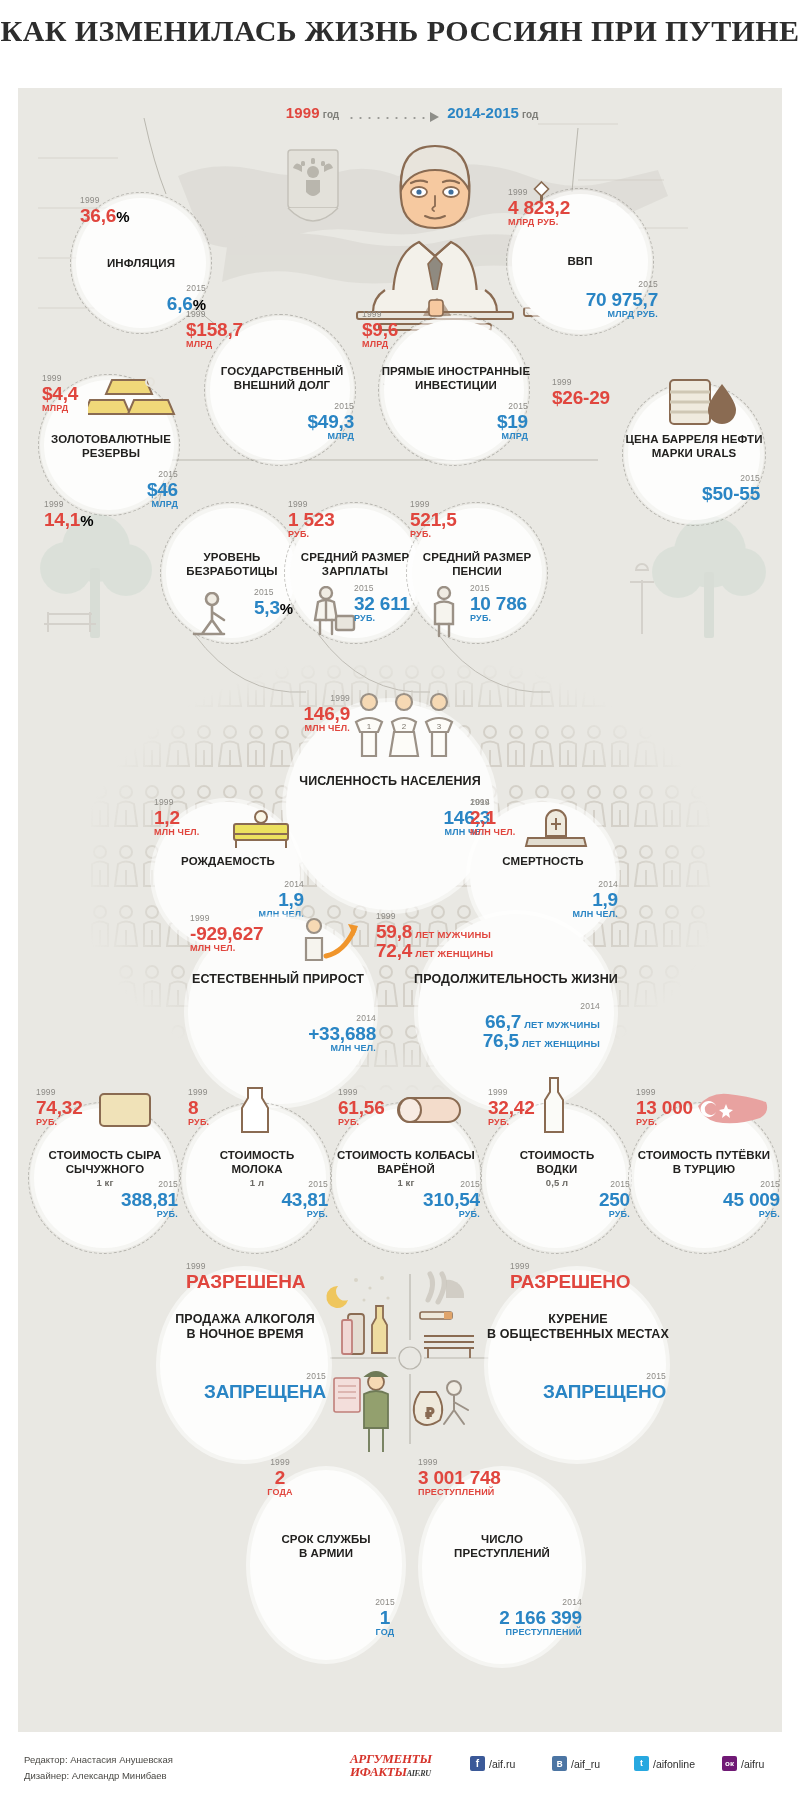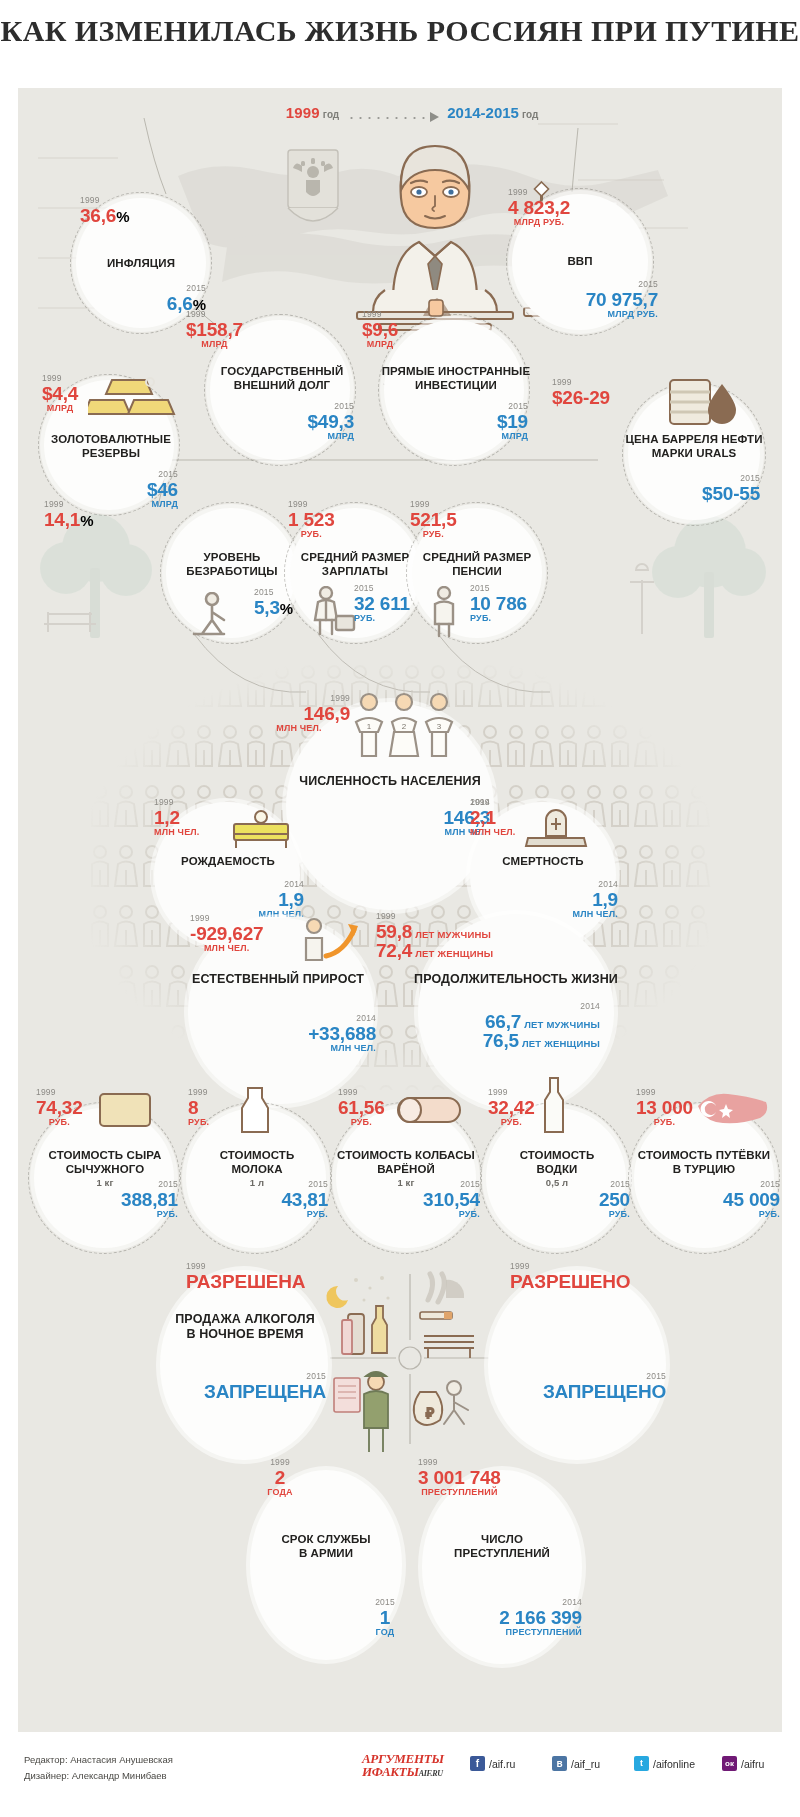--- a/index.html
+++ b/index.html
@@ -68,37 +68,37 @@
     font-size: 11.5px; font-weight: 700; color: #22211f;
     line-height: 1.22; letter-spacing: .1px;
     white-space: pre-line;
   }
   .sub-unit { display:block; font-size:9.5px; color:#6c6a65; font-weight:700; margin-top:1px;}
 
   .val { position:absolute; white-space:nowrap; line-height:1; }
   .val .yr { display:block; font-size:8.5px; color:#8c8a85; font-weight:400; margin-bottom:1px; letter-spacing:.2px;}
   .val .num { font-size:19px; font-weight:700; letter-spacing:-.2px; }
   .val .unit{ display:block; font-size:9px; font-weight:700; margin-top:1px; letter-spacing:.2px;}
-  .val.old .num, .val.old .unit { color:#e0463e;text-align:center; }
+  .val.old .num, .val.old .unit { color:#e0463e; }
   .val.new .num, .val.new .unit { color:#2a85c4; }
   .val.rt { text-align:right; }
   .val.ct { text-align:center; }
   .val .pct { font-size:15px; font-weight:700; }
   .val .suffix { font-size:9.5px; font-weight:700; margin-left:3px; letter-spacing:.2px;}
 
   .status { font-size:11px; font-weight:700; letter-spacing:.3px;}
 
   
   .art { position:absolute; pointer-events:none; }
   .faint { opacity:.32; }
 
   
   #footer { position:absolute; left:0; top:1740px; width:800px; height:77px; background:#fff;}
   .credit { position:absolute; left:24px; top:12px; font-size:9.5px; color:#4a4945; line-height:1.65;}
-  .aif-logo { position:absolute; left:350px; top:12px;margin-left:12px; }
+  .aif-logo { position:absolute; left:350px; top:12px; }
   .aif-logo .l1{ font-family:"Liberation Serif",serif; font-style:italic; font-weight:700;
                  font-size:13px; color:#d6342b; letter-spacing:-.3px; line-height:1.02;}
   .aif-logo .l2{ font-family:"Liberation Serif",serif; font-style:italic; font-weight:700;
                  font-size:13px; color:#d6342b; letter-spacing:-.3px; line-height:1.02;}
   .aif-logo .dom{ font-size:8px; color:#3b3b3b; font-weight:700; font-style:italic;}
   .social { position:absolute; top:16px; font-size:10.5px; color:#2e2e2e; white-space:nowrap;}
   .social .box { display:inline-block; width:15px; height:15px; border-radius:2px;
                  color:#fff; font-size:10px; font-weight:700; text-align:center;
                  line-height:15px; vertical-align:middle; margin-right:4px;}
   .social .name{ vertical-align:middle; }
@@ -712,20 +712,22 @@
     <div class="val new rt" style="left:158px; top:110px; width:150px;">
       <span class="yr">2015</span>
       <span class="num status">ЗАПРЕЩЕНА</span>
     </div>
 
     <div class="bubble" style="left:470px; top:8px; width:178px; height:190px; border-radius:50%;"></div>
     <div class="val old" style="left:492px; top:0px;">
       <span class="yr">1999</span>
       <span class="num status">РАЗРЕШЕНО</span>
     </div>
+    <div class="cap" style="left:440px; top:50px; width:240px; font-size:12.5px;">КУРЕНИЕ
+В ОБЩЕСТВЕННЫХ МЕСТАХ</div>
     <div class="val new rt" style="left:496px; top:110px; width:152px;">
       <span class="yr">2015</span>
       <span class="num status">ЗАПРЕЩЕНО</span>
     </div>
 
     <div class="bubble" style="left:232px; top:208px; width:152px; height:190px; border-radius:50%;"></div>
     <div class="val old ct" style="left:222px; top:196px; width:80px;">
       <span class="yr">1999</span>
       <span class="num">2</span>
       <span class="unit">ГОДА</span>

